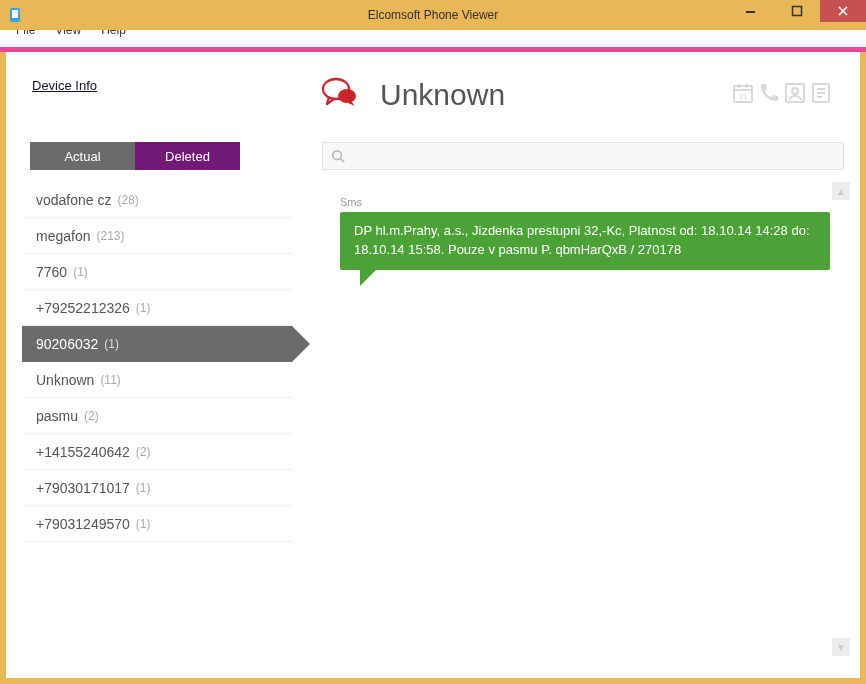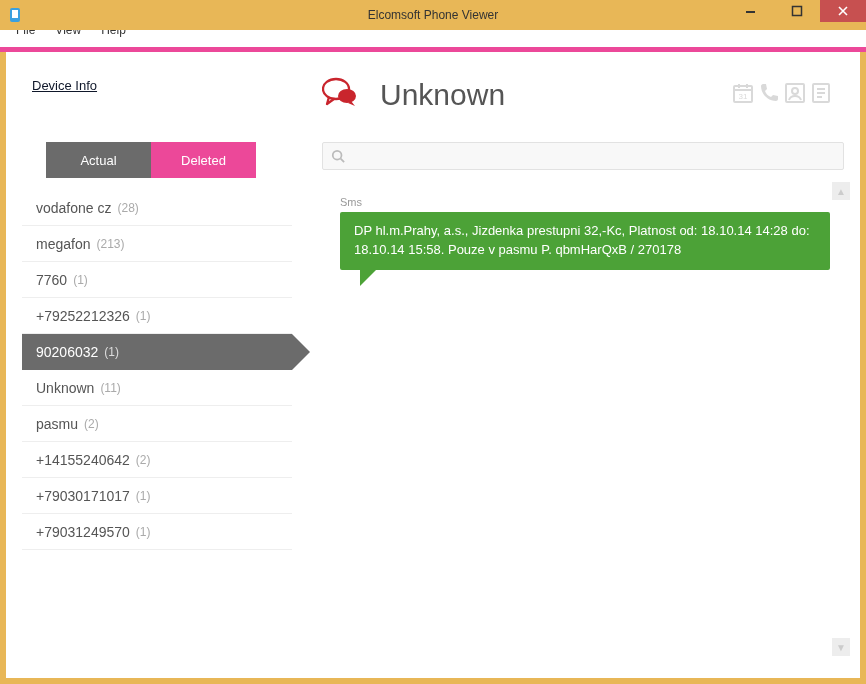--- a/index.html
+++ b/index.html
@@ -39,24 +39,24 @@
     }
     .messages-icon { color: #c9252d; }
     .header-title { font-size: 30px; color: #555; font-weight: 400; }
 
     .header-icons { display: flex; padding: 12px 10px 0 0; }
     .head-icon { width: 26px; height: 26px; color: #d9d9d9; display:flex; align-items:center; justify-content:center; }
 
     .main-row { display: flex; flex: 1; margin-top: 28px; min-height: 0; }
 
     .sidebar { width: 270px; display: flex; flex-direction: column; }
-    .tabs { display: flex; height: 36px; width: 210px; margin: 0 0 12px 24px; }
+    .tabs { display: flex; height: 28px; width: 210px; margin: 0 0 12px 8px; }
     .tab { flex: 1; display: flex; align-items: center; justify-content: center; font-size: 13px; color: #fff; }
     .tab-actual { background: #6b6b6b; }
-    .tab-deleted { background: #ec4899; }
+    .tab-deleted { background: #701a75; }
 
     .contact-list { display: flex; flex-direction: column; }
     .contact {
       height: 36px; display: flex; align-items: center; padding: 0 14px;
       font-size: 14px; color: #555; position: relative;
       border-bottom: 1px solid #eee;
     }
     .contact .count { color: #aaa; font-size: 12px; margin-left: 6px; }
     .contact.selected {
       background: #6b6b6b; color: #fff; border-bottom: none;

